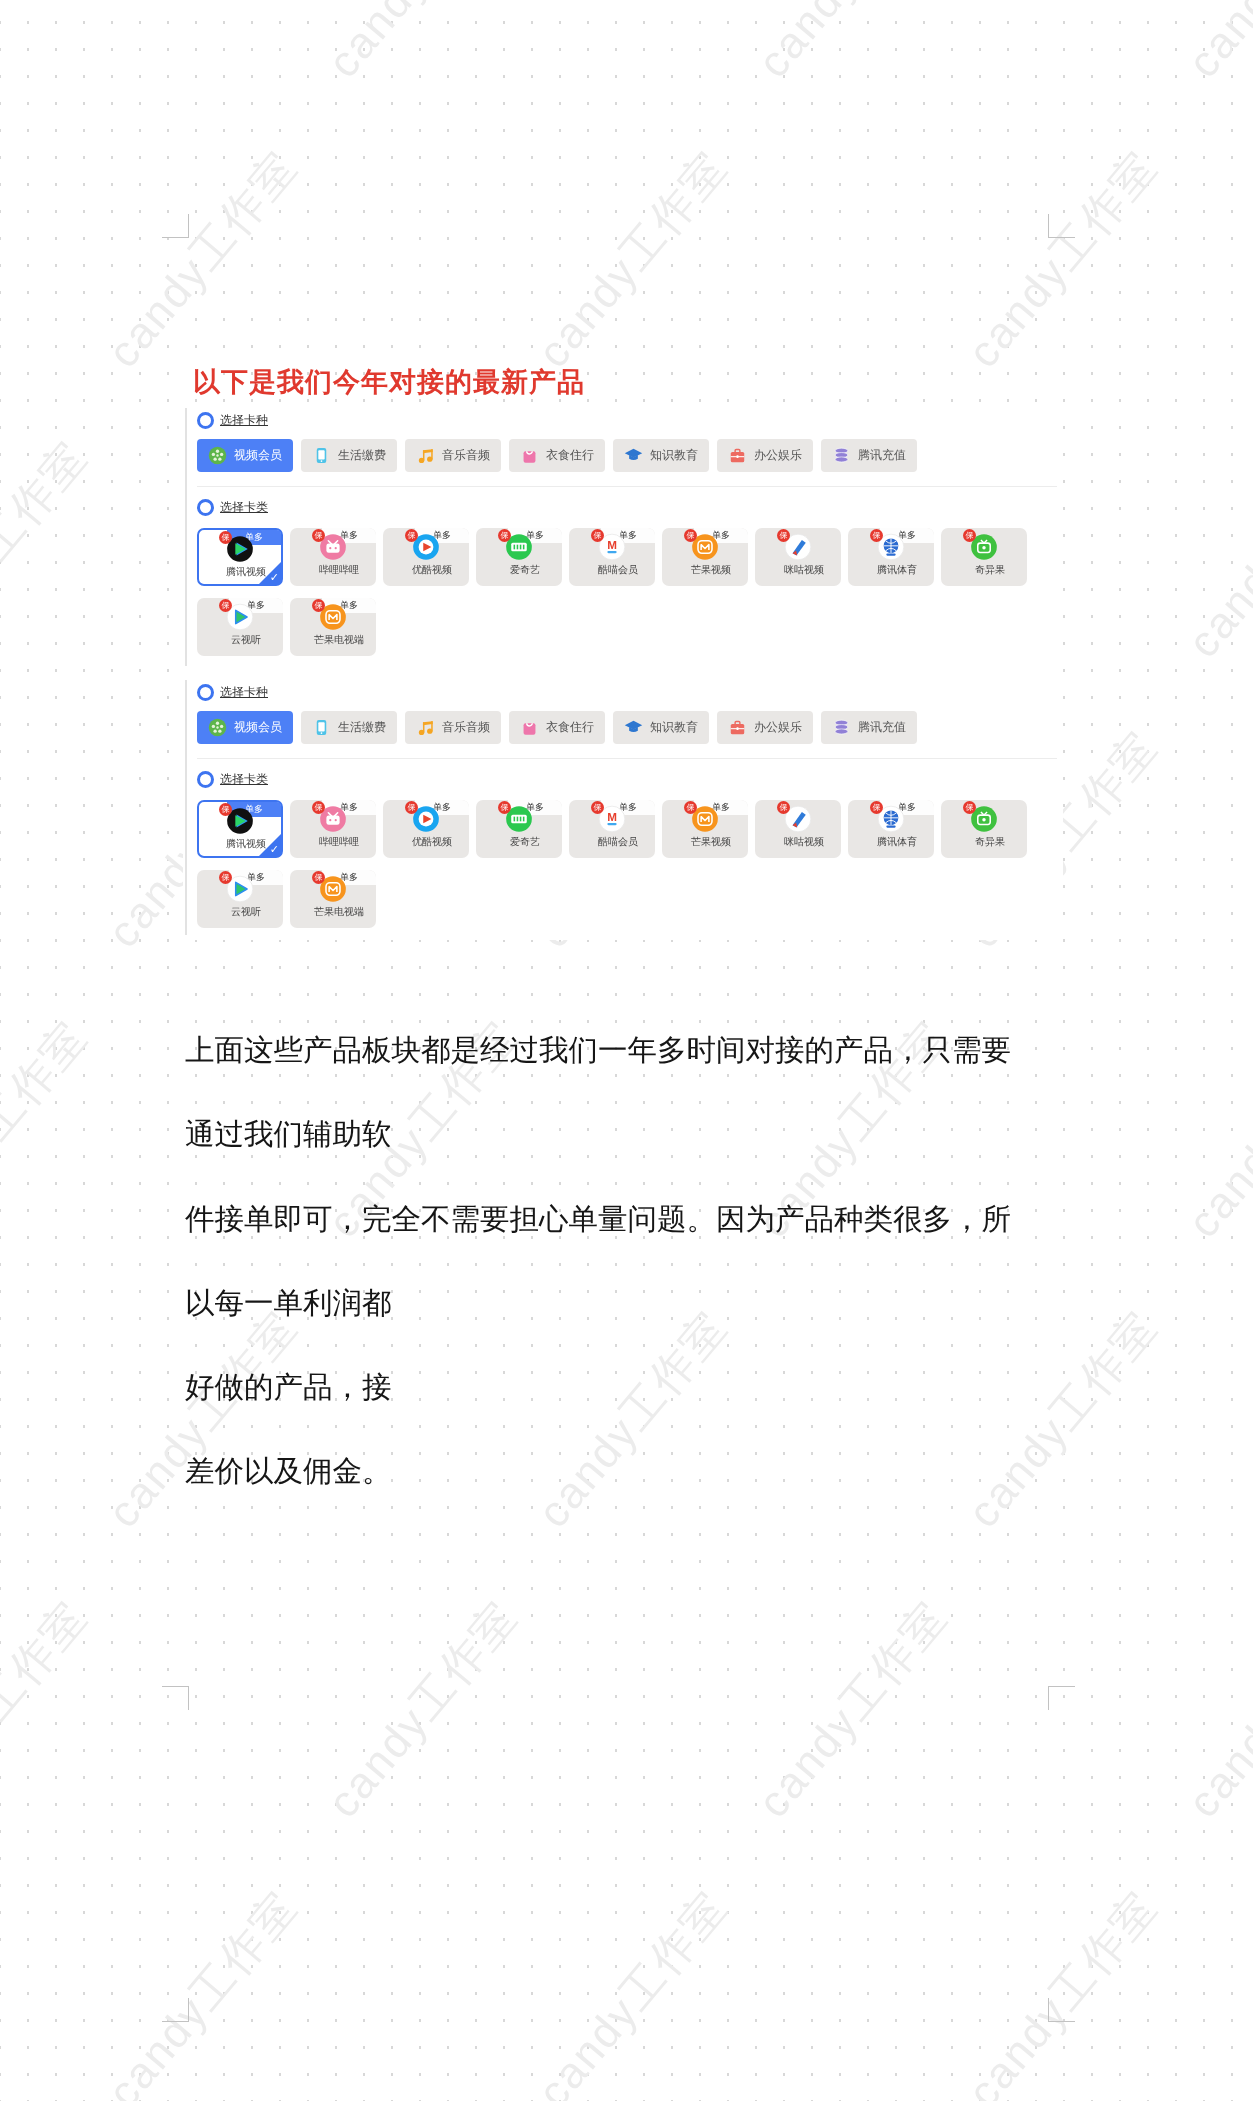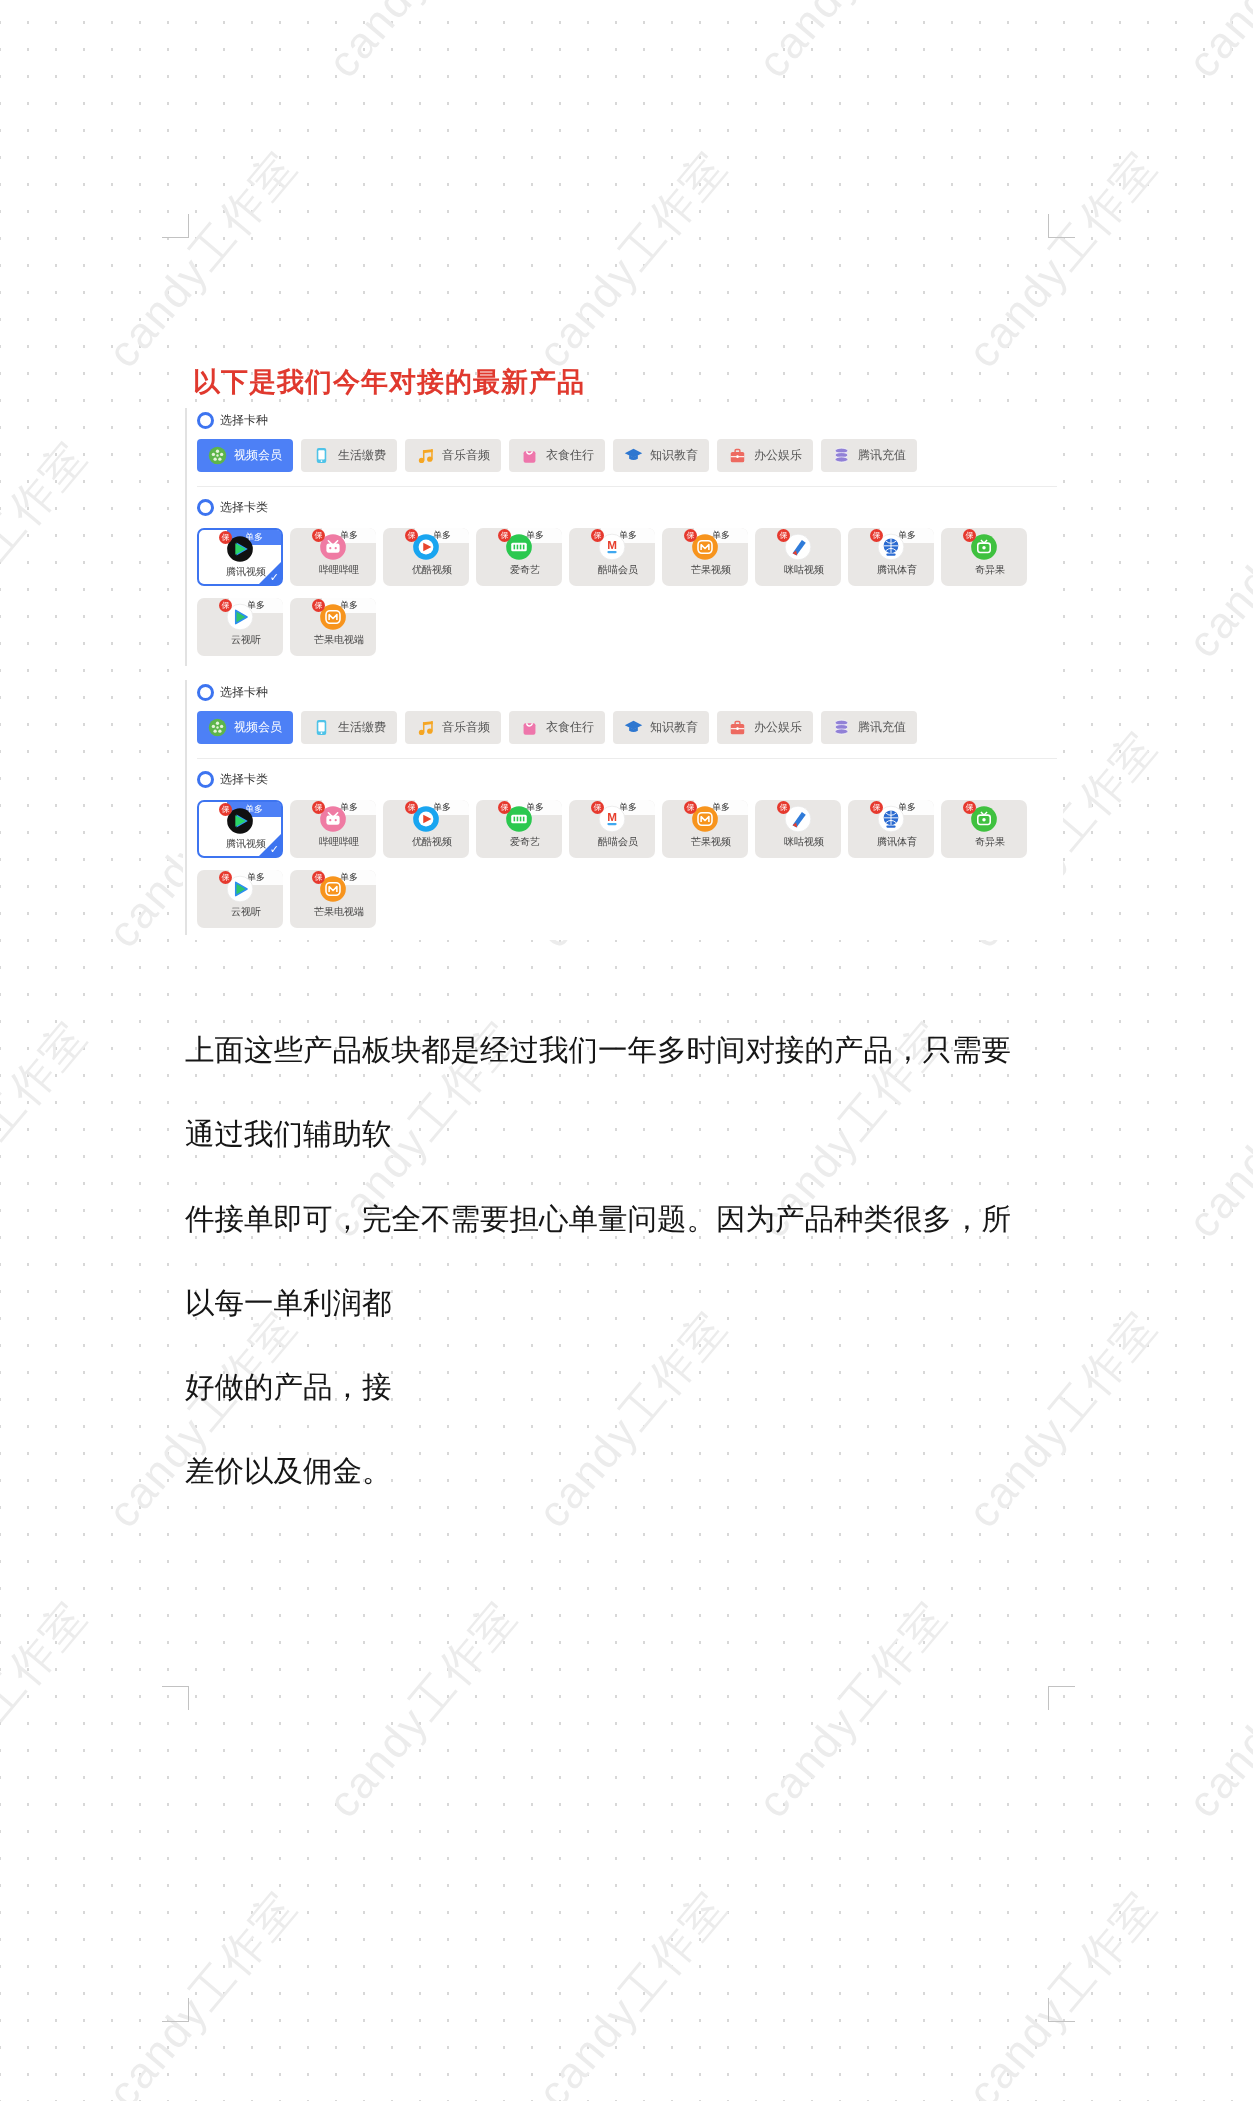--- a/index.html
+++ b/index.html
@@ -22,21 +22,21 @@
   .corner.c-dl{border-left:1px solid #c2c2c2;border-bottom:1px solid #c2c2c2;}    
   .corner.c-ur{border-right:1px solid #c2c2c2;border-top:1px solid #c2c2c2;}      
   .corner.c-ul{border-left:1px solid #c2c2c2;border-top:1px solid #c2c2c2;}       
   
   .heading{position:absolute;left:185px;top:356px;font-size:27px;font-weight:bold;
            color:#e0392e;letter-spacing:1px;margin:8px;}
   
   .shot-bg{position:absolute;left:183px;top:402px;width:880px;height:538px;background:#fff;}
   .vline{position:absolute;left:185px;width:2px;background:#e2e2e2;}
   .panel{position:absolute;left:197px;width:860px;}
-  .sec-label{display:flex;align-items:flex-end;gap:6px;font-size:12px;color:#333;}
+  .sec-label{display:flex;align-items:flex-end;gap:6px;font-size:12px;color:#333;text-decoration:underline;}
   .ring-icon{width:11px;height:11px;border:3px solid #3d74f0;border-radius:50%;
              background:#fff;display:inline-block;}
   .tabs{display:flex;gap:8px;margin-top:10px;}
   .tab{width:96px;height:33px;border-radius:4px;background:#e9e7e5;color:#555;
        display:flex;align-items:center;justify-content:center;gap:7px;font-size:12px;
        cursor:pointer;}
   .tab.selected{background:#4d80f6;color:#fff;}
   .tab .icon,.tab .icon svg{width:19px;height:19px;display:block;}
   .tab-divider{border-top:1px solid #ececec;margin-top:14px;}
   .cards-label{margin-top:12px;}

